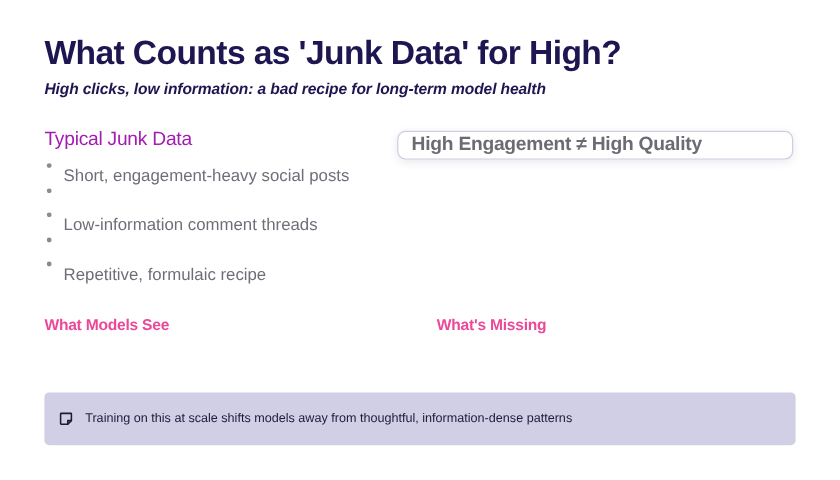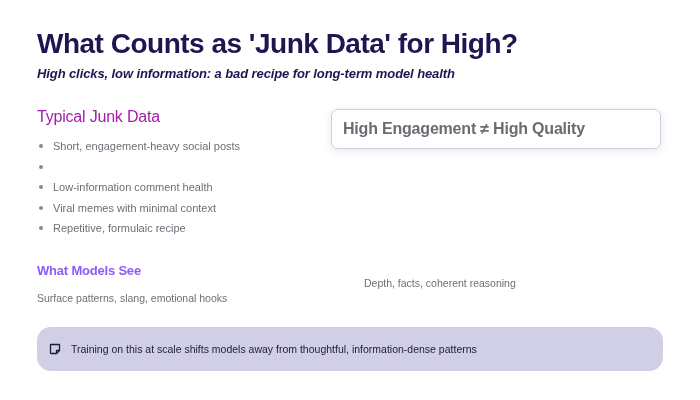--- a/index.html
+++ b/index.html
@@ -22,42 +22,42 @@
   .section-title {
     position: absolute; left: 37px; top: 108px;
     font-size: 16px; font-weight: 400; color: #a21caf;
     margin: 0; letter-spacing: -0.2px;
   }
   .bullets {
     position: absolute; left: 37px; top: 136px;
     margin: 0; padding: 0; list-style: none;
   }
   .bullets li {
-    font-size: 11px; color: #6e6e78; height: 20.5px; line-height: 20.5px;
-    display: flex; align-items: center; white-space: nowrap;
+    font-size: 14px; color: #6e6e78; height: 20.5px; line-height: 20.5px;
+    display: flex; align-items: flex-start; white-space: nowrap;
   }
   .bullet-dot {
     width: 4px; height: 4px; border-radius: 50%; background: #8a8a92;
     margin-left: 2px; margin-right: 10px; flex: none;
   }
   .callout {
-    position: absolute; left: 331px; top: 109px; width: 330px; height: 40px;
+    position: absolute; left: 331px; top: 109px; width: 330px; height: 24px;
     border: 1px solid #cfcde0; border-radius: 7px; background: #fff;
     box-shadow: 0 2px 8px rgba(40,30,90,0.10);
     box-sizing: border-box; display: flex; align-items: center; padding-left: 11px;
   }
   .callout span { font-size: 16px; font-weight: 700; color: #6b6b74; white-space: nowrap; letter-spacing: -0.2px; }
   .col { position: absolute; top: 263px; }
-  .col h3 { margin: 0; font-size: 13px; font-weight: 700; color: #8b5cf6; letter-spacing: -0.2px; }
+  .col h3 { margin: 0; font-size: 13px; font-weight: 700; color: #ec4899; letter-spacing: -0.2px; }
   .col p { margin: 14px 0 0 0; font-size: 10.5px; color: #6e6e78; white-space: nowrap; }
   .col-left { left: 37px; }
   .col-right { left: 364px; }
   .note {
     position: absolute; left: 37px; top: 327px; width: 626px; height: 44px;
-    background: #d0cfe6; border-radius: 14px; box-sizing: border-box;
+    background: #d0cfe6; border-radius: 4px; box-sizing: border-box;
     display: flex; align-items: center; padding-left: 12px;
   }
   .note-icon { width: 12px; height: 12px; margin-right: 10px; flex: none; }
   .note-text { font-size: 10.5px; color: #1e1a3a; white-space: nowrap; }
 </style>
 </head>
 <body>
 
 <h1 class="title">What Counts as 'Junk Data' for High?</h1>
 <p class="subtitle">High clicks, low information: a bad recipe for long-term model health</p>
@@ -66,42 +66,40 @@
 <ul class="bullets">
   <li>
       <span class="bullet-dot"></span>
       <span>Short, engagement-heavy social posts</span>
     </li>
   <li>
       <span class="bullet-dot"></span>
     </li>
   <li>
       <span class="bullet-dot"></span>
-      <span>Low-information comment health</span>
+      <span>Low-information comment threads</span>
     </li>
   <li>
       <span class="bullet-dot"></span>
-      <span>Viral memes with minimal context</span>
     </li>
   <li>
       <span class="bullet-dot"></span>
       <span>Repetitive, formulaic recipe</span>
     </li>
 </ul>
 
 <div class="callout">
   <span>High Engagement ≠ High Quality</span>
 </div>
 
 <div class="col col-left">
   <h3>What Models See</h3>
-  <p>Surface patterns, slang, emotional hooks</p>
 </div>
 <div class="col col-right">
-  <p>Depth, facts, coherent reasoning</p>
+  <h3>What's Missing</h3>
 </div>
 
 <div class="note">
   <svg class="note-icon" viewBox="0 0 12 12">
     <path d="M2 1.5 H10 A0.5 0.5 0 0 1 10.5 2 V7.5 L7.5 10.5 H2 A0.5 0.5 0 0 1 1.5 10 V2 A0.5 0.5 0 0 1 2 1.5 Z" fill="none" stroke="#1e1a3a" stroke-width="1.3" stroke-linejoin="round"></path>
     <path d="M10.5 7.5 H7.5 V10.5" fill="none" stroke="#1e1a3a" stroke-width="1.3" stroke-linejoin="round"></path>
   </svg>
   <span class="note-text">Training on this at scale shifts models away from thoughtful, information-dense patterns</span>
 </div>
 

